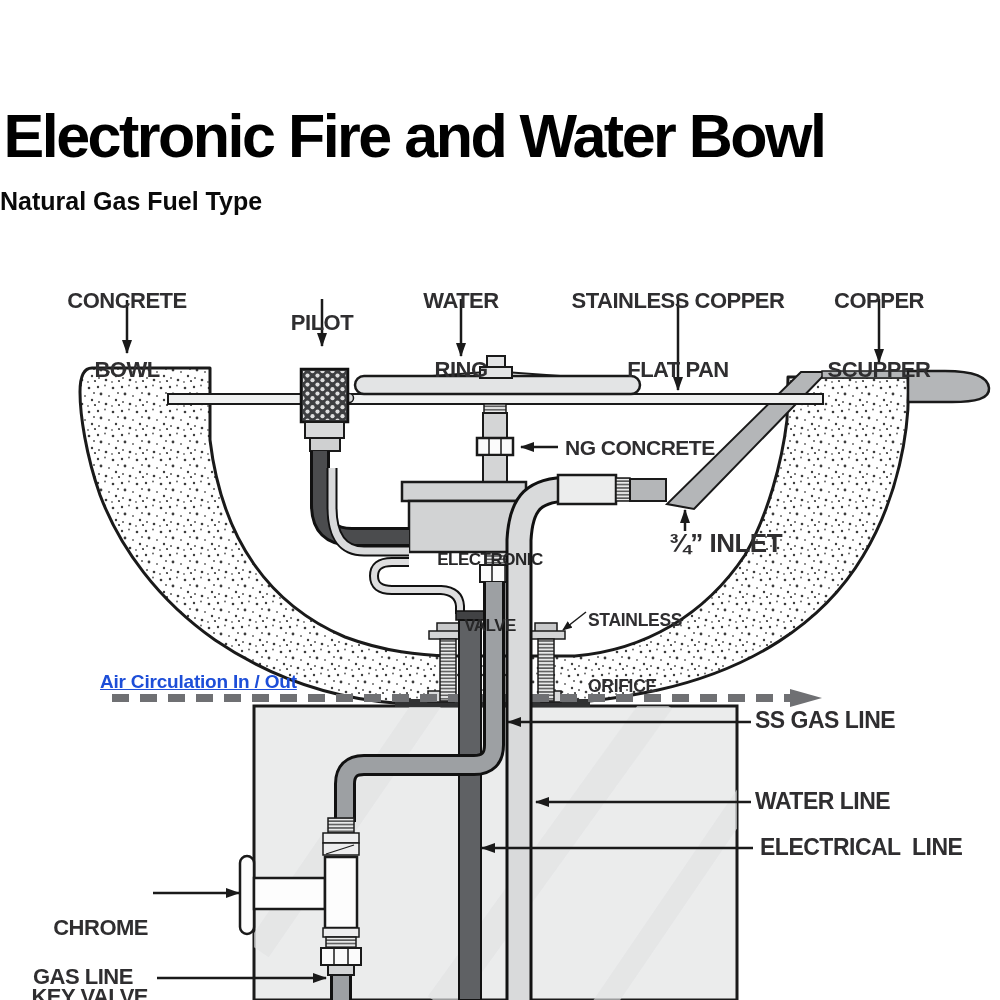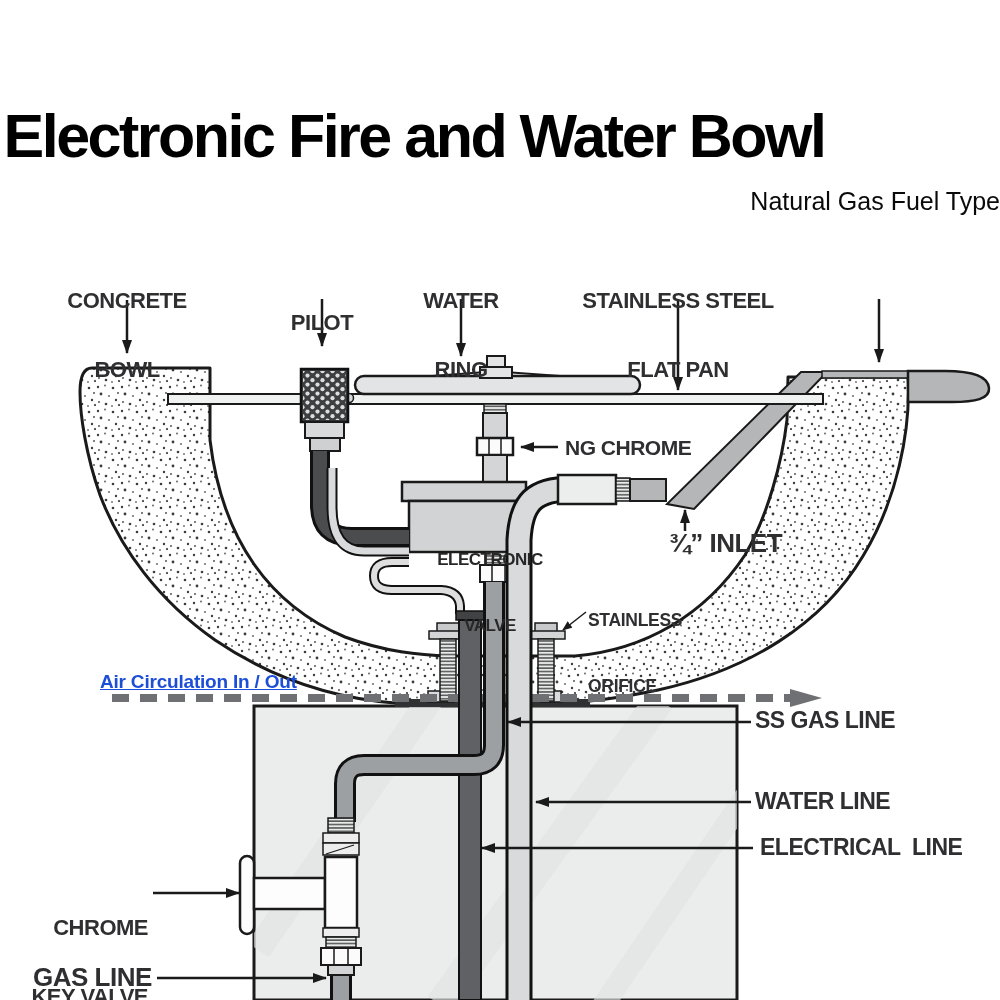--- a/index.html
+++ b/index.html
@@ -1,22 +1,22 @@
 <!DOCTYPE html>
 <html><head>
 <meta charset="utf-8">
 <style>
   html,body{margin:0;padding:0;background:#ffffff;}
   .stage{position:relative;width:1000px;height:1000px;background:#ffffff;overflow:hidden;
          font-family:"Liberation Sans", sans-serif;}
   .stage svg{position:absolute;left:0;top:0;}
   .title{position:absolute;left:0;top:101px;width:828px;text-align:center;
          font-size:61px;font-weight:700;letter-spacing:-2.5px;color:#000;white-space:pre;}
-  .subtitle{position:absolute;left:0;top:187px;width:1000px;text-align:right;
-         font-size:25px;font-weight:400;letter-spacing:0;color:#0a0a0a;white-space:pre;}
+  .subtitle{position:absolute;left:0;top:187px;width:1000px;text-align:left;
+         font-size:25px;font-weight:700;letter-spacing:0;color:#0a0a0a;white-space:pre;}
   .lbl{position:absolute;color:#2f2e30;font-weight:700;white-space:pre;}
   .lbl span{display:block;}
   .top{font-size:22px;line-height:23px;text-align:center;transform:translateX(-50%);letter-spacing:-0.5px;}
   .side{font-size:23px;line-height:24px;letter-spacing:-0.5px;}
   .small{font-size:17.5px;line-height:22px;letter-spacing:-0.3px;}
   .gray{color:#1d4ed8;font-size:19px;letter-spacing:-0.2px;text-decoration:underline;}
   .valvetxt{font-size:17px;line-height:22px;text-align:center;transform:translateX(-50%);
             color:#272728;letter-spacing:-0.5px;}
   .rightal{text-align:right;}
 </style>
@@ -217,25 +217,29 @@
   <span>BOWL</span>
 </div>
 <div class="lbl top" style="left:322px;top:265px">
   <span>PILOT</span>
 </div>
 <div class="lbl top" style="left:461px;top:243px">
   <span>WATER</span>
   <span>RING</span>
 </div>
 <div class="lbl top" style="left:678px;top:243px">
-  <span>STAINLESS STEEL</span>
+  <span>STAINLESS COPPER</span>
   <span>FLAT PAN</span>
 </div>
-
-<div class="lbl side" style="left:565px;top:436px;font-size:21px">NG CHROME</div>
+<div class="lbl top" style="left:879px;top:243px">
+  <span>COPPER</span>
+  <span>SCUPPER</span>
+</div>
+
+<div class="lbl side" style="left:565px;top:436px;font-size:21px">NG CONCRETE</div>
 
 <div class="lbl valvetxt" style="left:490px;top:505px">
   <span>ELECTRONIC</span>
   <span>VALVE</span>
 </div>
 
 <div class="lbl side" style="left:669px;top:531px;font-size:26px">¾” INLET</div>
 
 <div class="lbl small" style="left:588px;top:565px">
   <span>STAINLESS</span>
@@ -246,15 +250,15 @@
 
 <div class="lbl side" style="left:755px;top:708px">SS GAS LINE</div>
 <div class="lbl side" style="left:755px;top:789px">WATER LINE</div>
 <div class="lbl side" style="left:760px;top:835px">ELECTRICAL  LINE</div>
 
 <div class="lbl side rightal" style="left:8px;top:870px;width:140px;line-height:23px;font-size:22px">
   <span>CHROME</span>
   <span>KEY VALVE</span>
 </div>
 
-<div class="lbl side" style="left:33px;top:965px;font-size:26px">GAS LINE</div>
+<div class="lbl side" style="left:33px;top:965px;font-size:22px">GAS LINE</div>
 
 </div>
 
 </body></html>

